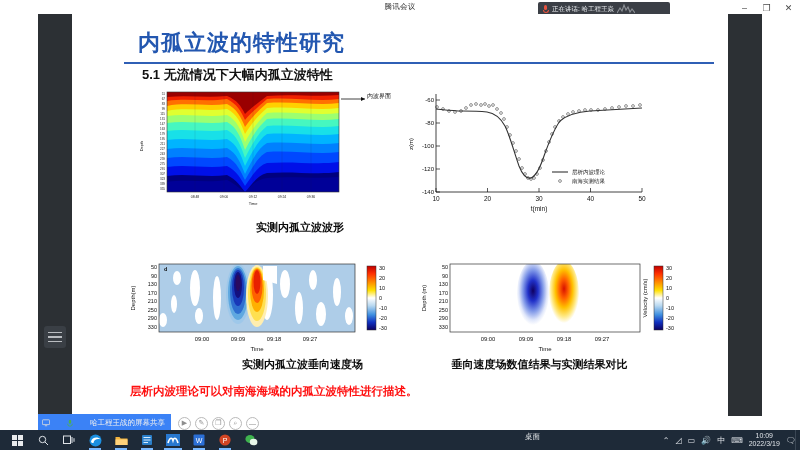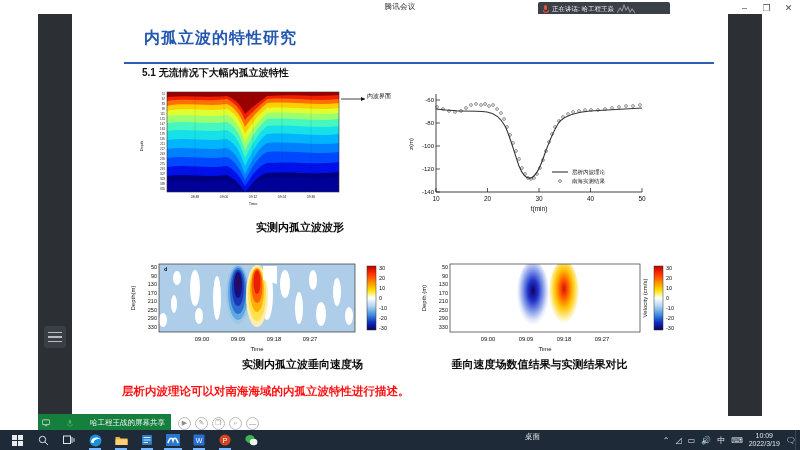--- a/index.html
+++ b/index.html
@@ -68,60 +68,60 @@
   }
   .panel-menu-btn span { display: block; height: 1.5px; background: #b9bcc0; }
   .panel-menu-btn span::before { content: ""; }
 
   
   .slide {
     position: absolute; left: 72px; top: 14px; width: 656px; height: 402px;
     background: #ffffff;
   }
   .slide-title {
-    position: absolute; left: 72px; top: 14px;
-    font-size: 16px; font-weight: bold; color: #2357b0;
+    position: absolute; left: 66px; top: 14px;
+    font-size: 22px; font-weight: bold; color: #2357b0;
     letter-spacing: 1px;
   }
   .title-rule {
     position: absolute; left: 52px; top: 48px; width: 590px; height: 2px;
     background: #2f5fb5;
   }
   .section-head {
     position: absolute; left: 70px; top: 52px;
-    font-size: 10px; font-weight: bold; color: #111111;
+    font-size: 13px; font-weight: bold; color: #111111;
   }
 
   
   .cap {
     position: absolute; font-size: 11px; font-weight: bold; color: #0b0b0b;
     text-align: center; white-space: nowrap;
   }
   .cap-tl { left: 133px; top: 206px; width: 190px; }
   .cap-tr { left: 345px; top: 206px; width: 240px; }
   .cap-bl { left: 123px; top: 343px; width: 215px; }
   .cap-br { left: 340px; top: 343px; width: 255px; }
 
   .redline {
-    position: absolute; left: 50px; top: 370px;
+    position: absolute; left: 58px; top: 370px;
     font-size: 11.5px; font-weight: bold; color: #ff1010; white-space: nowrap;
   }
 
   
   .fig { position: absolute; }
   .fig svg { display: block; }
 
   
   .share-strip {
     position: absolute; left: 38px; top: 414px; width: 300px; height: 18px;
     background: #ffffff; border-radius: 0 9px 9px 0;
     display: flex; align-items: center;
   }
   .share-tag {
-    height: 18px; background: #15803d; color: #f0f0f0;
+    height: 18px; background: #3b82f6; color: #f0f0f0;
     display: flex; align-items: center; gap: 16px; padding: 0 6px 0 4px;
     font-size: 7.5px; white-space: nowrap;
   }
   .share-ic { width: 8px; height: 8px; display: inline-block; }
   .share-btns { display: flex; align-items: center; gap: 4px; padding-left: 7px; }
   .rbtn {
     width: 13px; height: 13px; border-radius: 50%;
     border: 1px solid #b9b9b9; color: #8e8e8e;
     display: flex; align-items: center; justify-content: center; font-size: 7px;
   }

